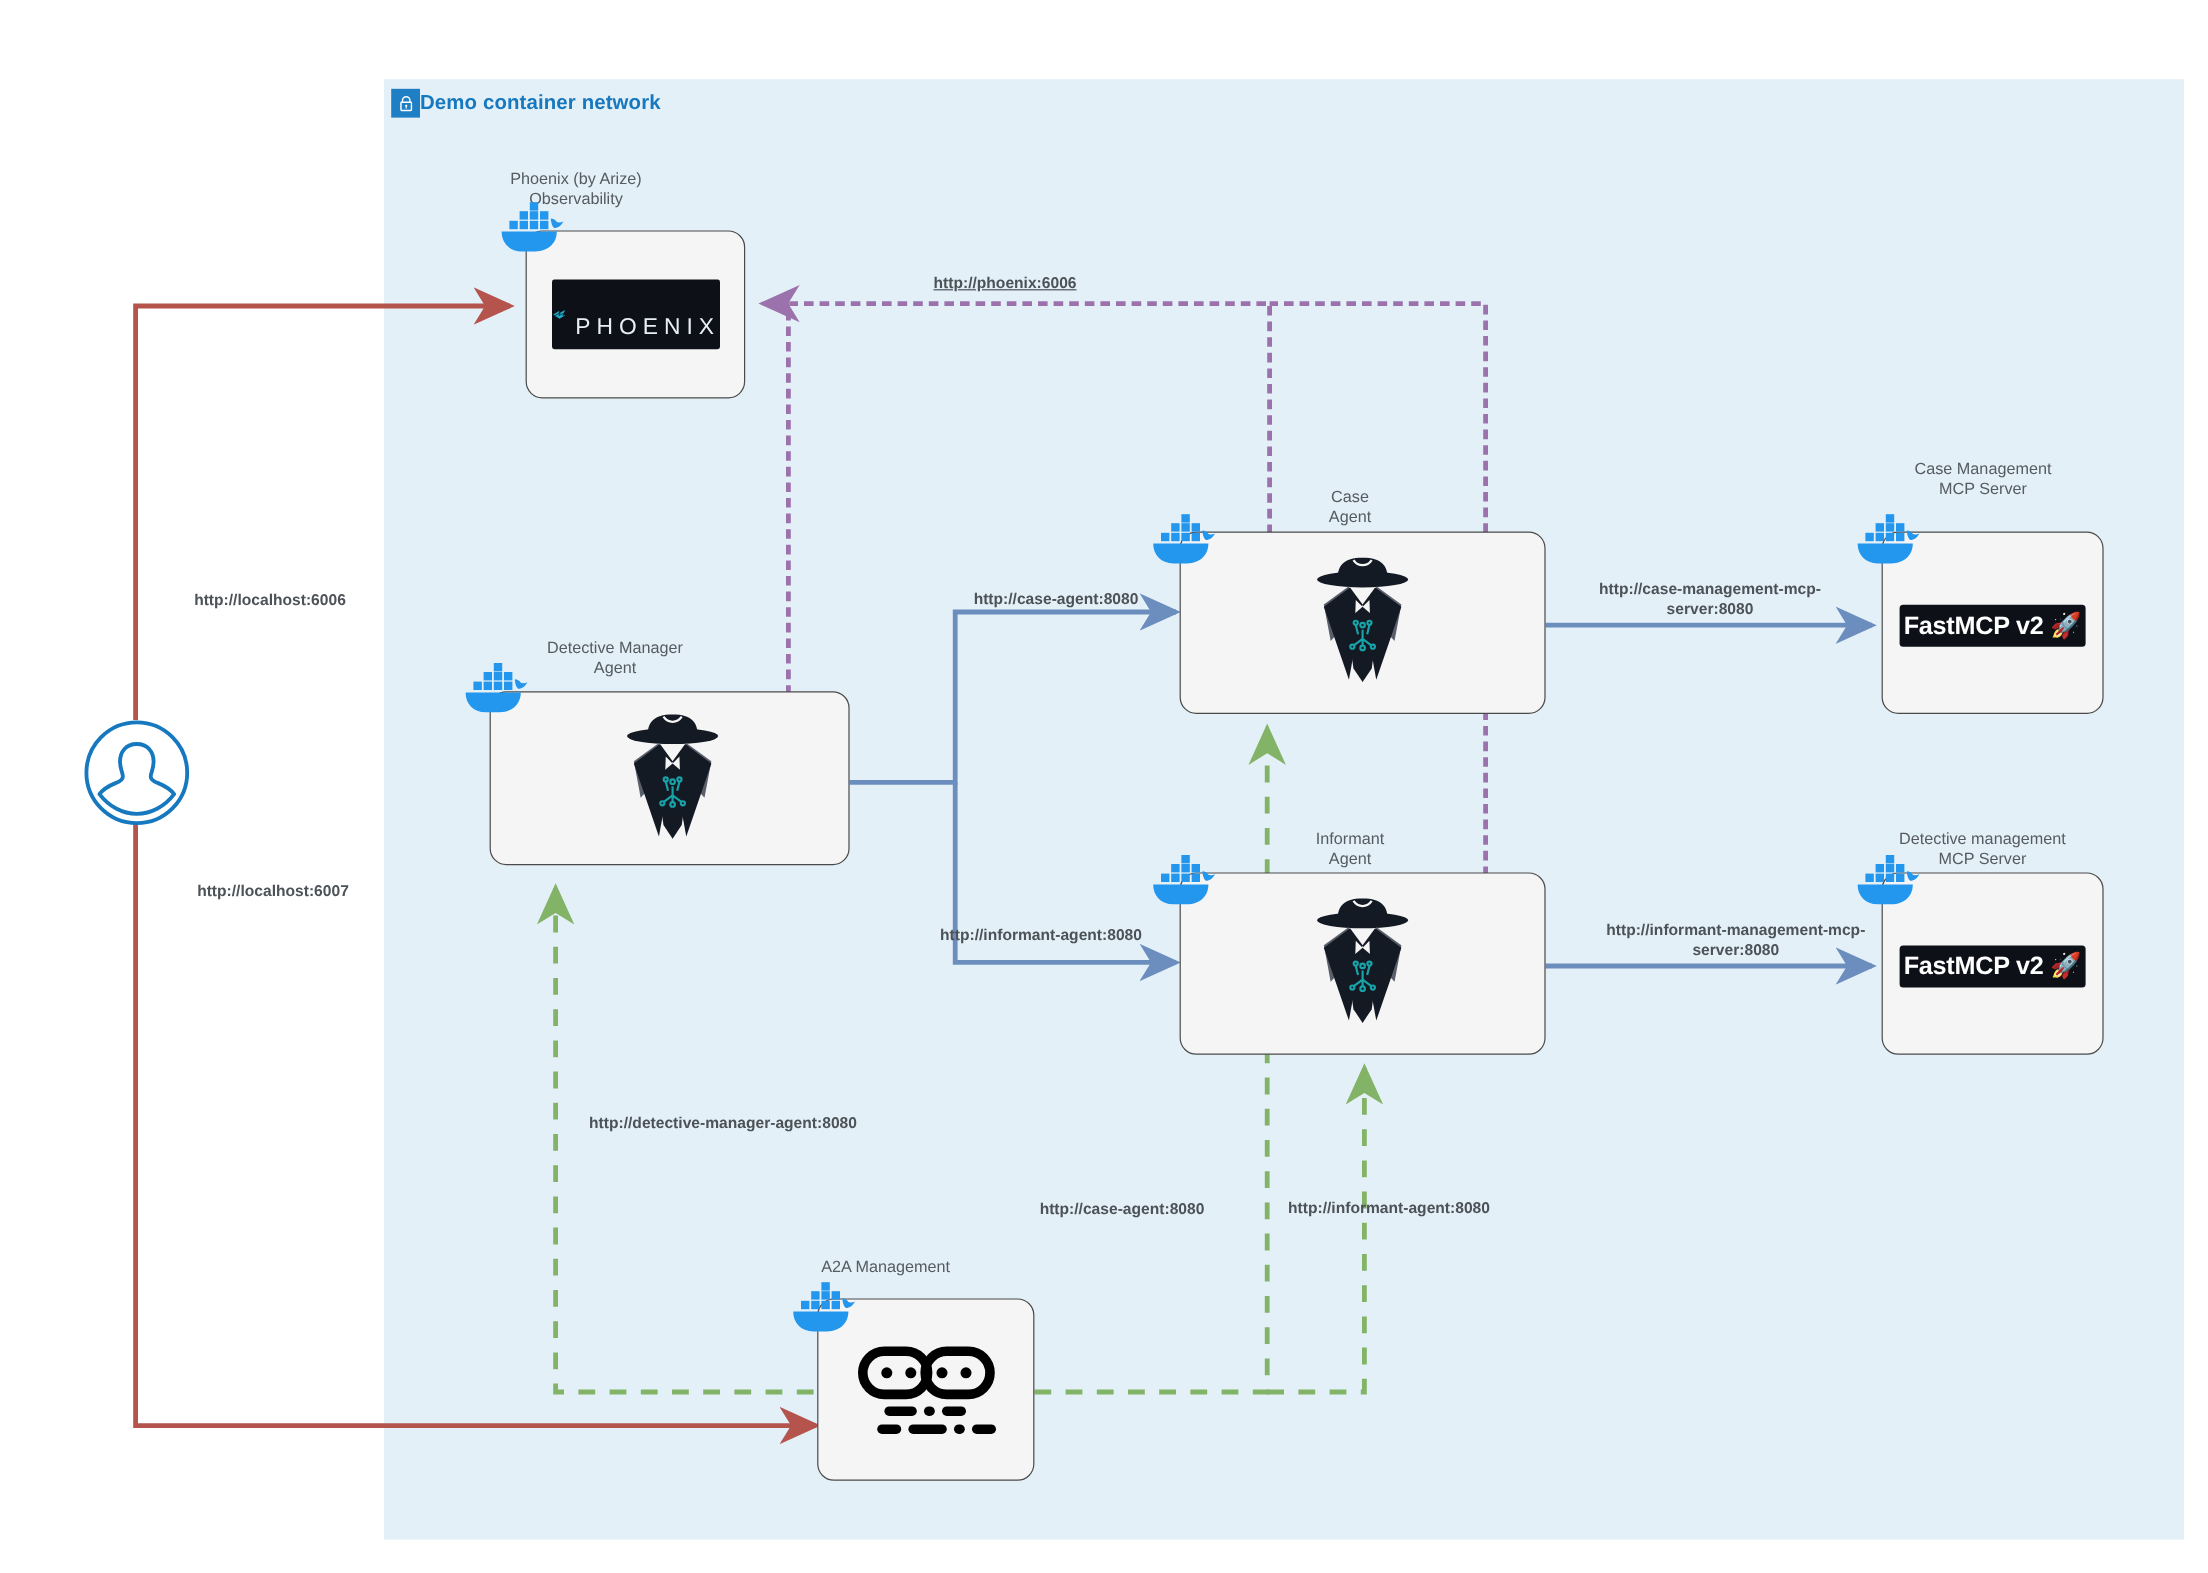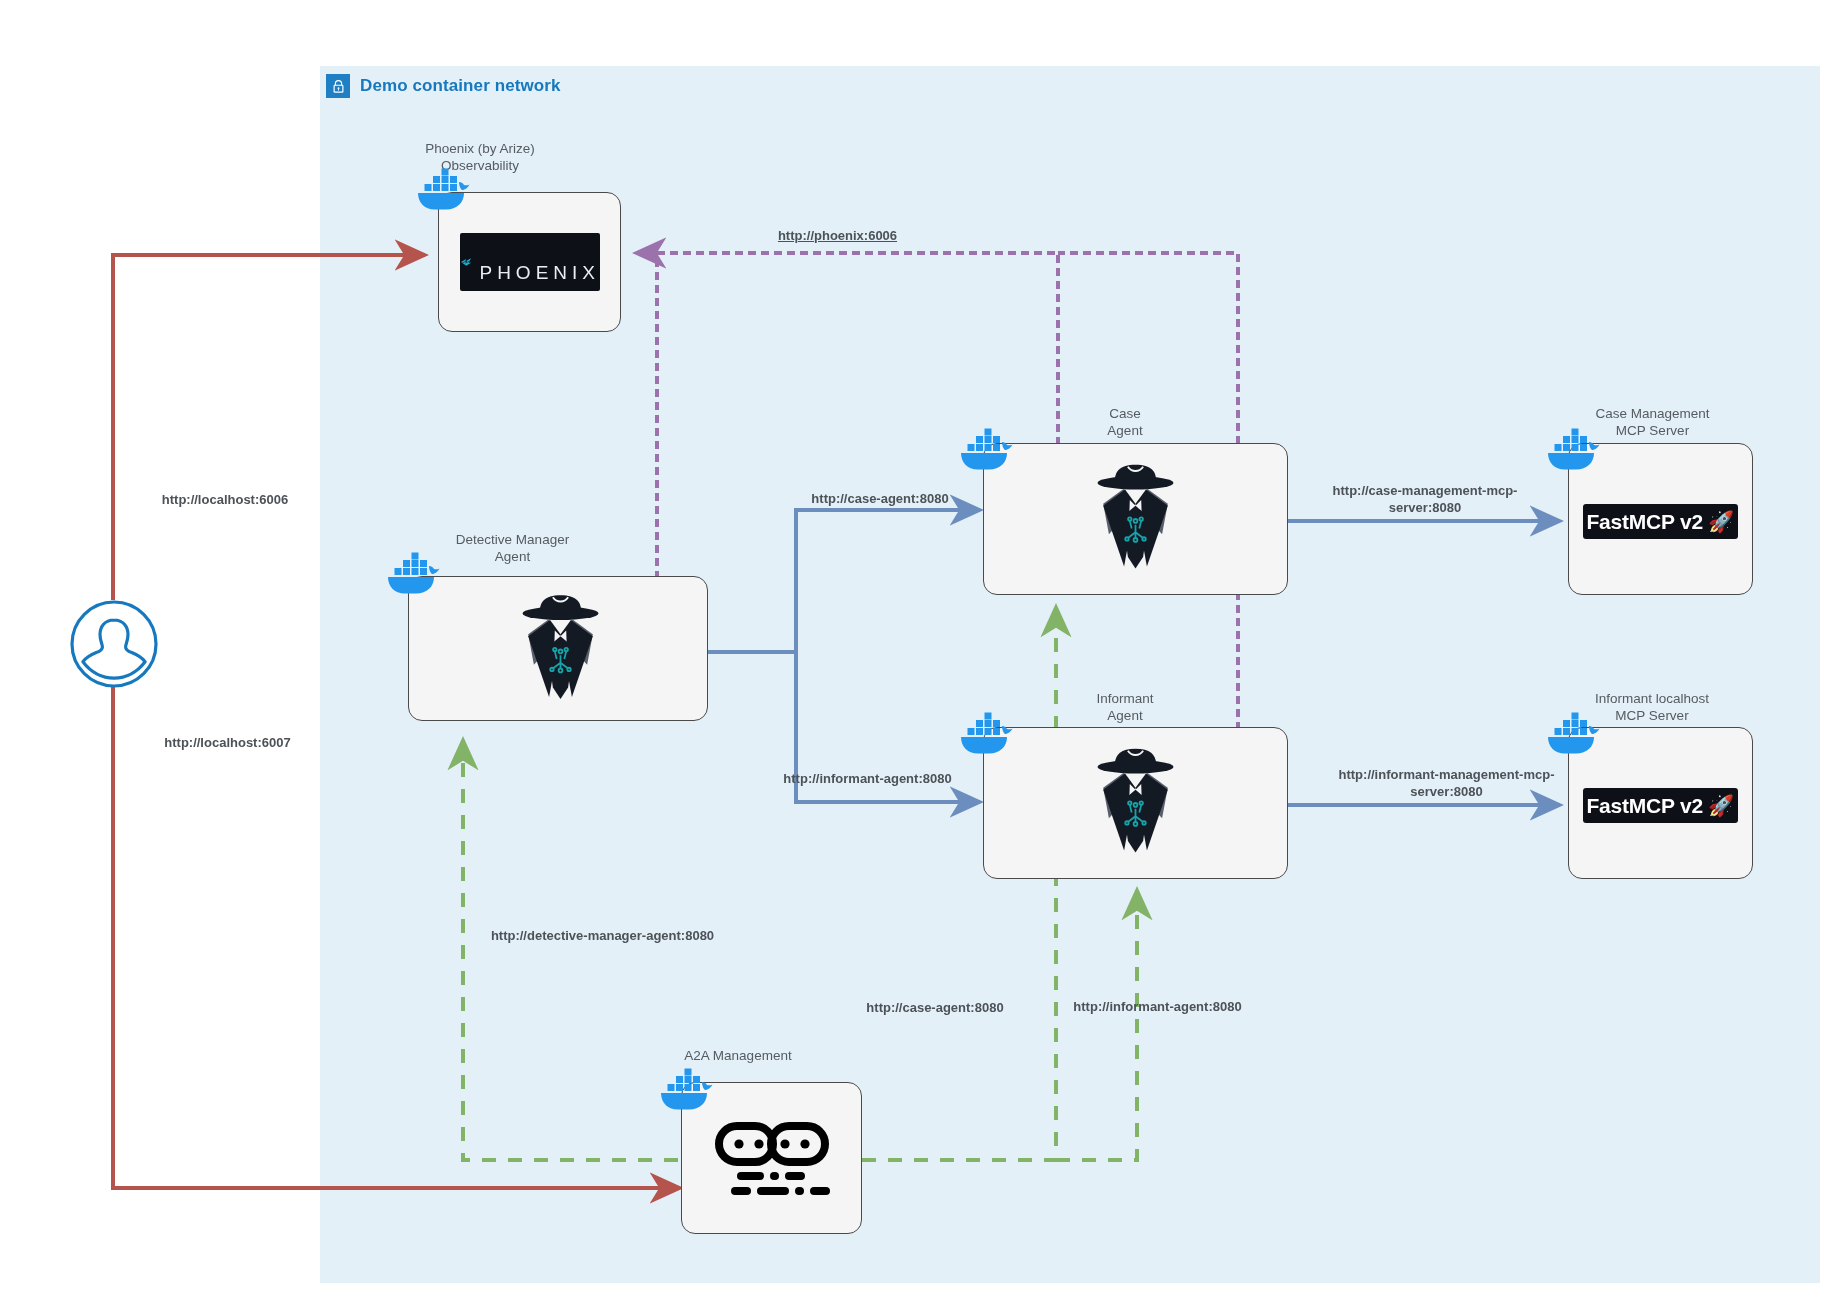--- a/index.html
+++ b/index.html
@@ -23,21 +23,20 @@
     width: 1500px;
     height: 1217px;
     background: #e4f0f8;
   }
   #network-title-row {
     position: absolute;
     left: 326px;
     top: 74px;
     display: flex;
     align-items: center;
-    gap: 10px;
   }
   #network-title-row .lock-box {
     width: 24px;
     height: 24px;
     background: #1f7fc4;
     display: flex;
     align-items: center;
     justify-content: center;
   }
   #network-title-row .title-text {
@@ -312,40 +311,40 @@
       <path d="M50 66 L50 80 M50 74 L58 80 M50 74 L42 80 M44 62 L46 70 M56 62 L54 70"></path>
       <circle cx="50" cy="62" r="2"></circle>
         <circle cx="44" cy="60" r="1.8"></circle>
         <circle cx="56" cy="60" r="1.8"></circle>
       <circle cx="59" cy="81" r="1.8"></circle>
         <circle cx="41" cy="81" r="1.8"></circle>
         <circle cx="50" cy="82" r="2"></circle>
     </g>
   </svg>
 
-  <div class="node-label" style="left:1545px;top:405px;width:215px;">Case Management
+  <div class="node-label" style="left:1545px;top:382px;width:215px;">Case Management
 MCP Server</div>
   <svg class="whale" style="left:1542px;top:428px;" viewBox="0 0 64 44">
     <g fill="#2396ed">
       <rect x="21" y="16" width="7" height="7"></rect>
         <rect x="29.5" y="16" width="7" height="7"></rect>
       <rect x="38" y="16" width="7" height="7"></rect>
         <rect x="12.5" y="16" width="7" height="7"></rect>
       <rect x="21" y="8" width="7" height="7"></rect>
         <rect x="29.5" y="8" width="7" height="7"></rect>
       <rect x="38" y="8" width="7" height="7"></rect>
       <rect x="29.5" y="0.5" width="7" height="7"></rect>
       <path d="M6 25h46c0 9.5-7 16.5-18 16.5h-11C12 41.5 6 34 6 25z"></path>
       <path d="M50 22c3 0 6-2.5 7.5-5.5-2 1-4 1-5.5 0.5-1-2-3-3-5-3 0 3.5 1.5 7 3 8z"></path>
     </g>
   </svg>
   <div class="node" style="left:1568px;top:443px;width:185px;height:152px;"></div>
   <div class="logo-dark fastmcp-text" style="left:1583px;top:504px;width:155px;height:35px;border-radius:3px;">FastMCP v2 🚀</div>
 
-  <div class="node-label" style="left:1522px;top:690px;width:260px;">Informant localhost
+  <div class="node-label" style="left:1522px;top:690px;width:260px;">Detective management
 MCP Server</div>
   <svg class="whale" style="left:1542px;top:712px;" viewBox="0 0 64 44">
     <g fill="#2396ed">
       <rect x="21" y="16" width="7" height="7"></rect>
         <rect x="29.5" y="16" width="7" height="7"></rect>
       <rect x="38" y="16" width="7" height="7"></rect>
         <rect x="12.5" y="16" width="7" height="7"></rect>
       <rect x="21" y="8" width="7" height="7"></rect>
         <rect x="29.5" y="8" width="7" height="7"></rect>
       <rect x="38" y="8" width="7" height="7"></rect>

